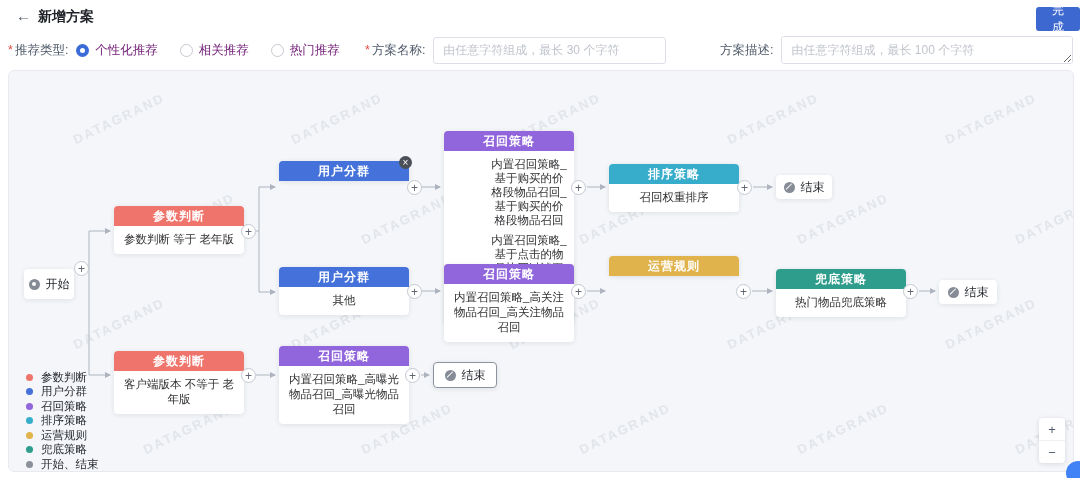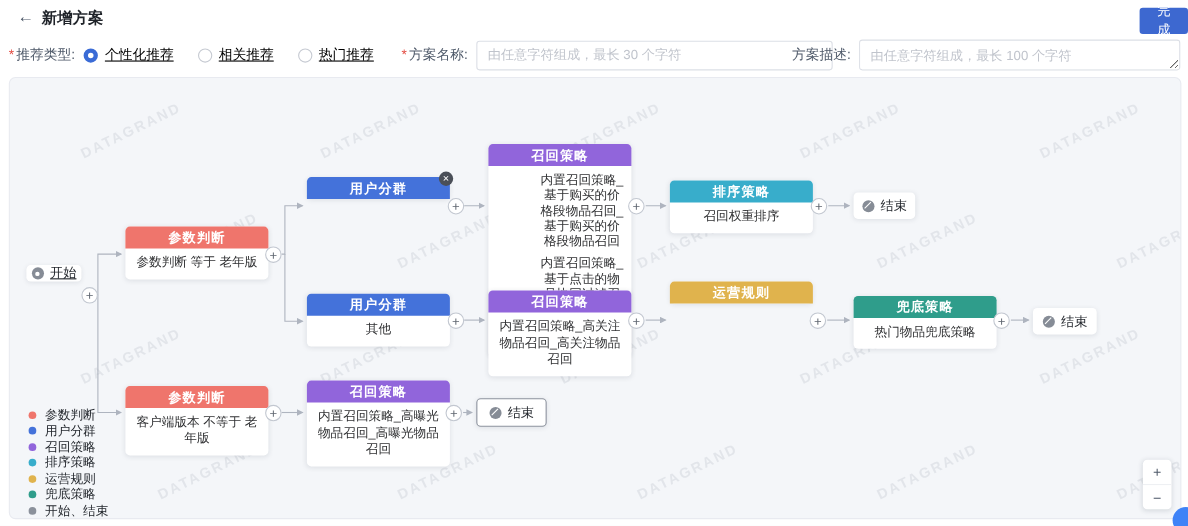--- a/index.html
+++ b/index.html
@@ -22,28 +22,28 @@
   .form-row{position:absolute;left:0;top:36px;width:1080px;height:30px;font-size:12.5px;color:#4e5969;}
   .req{color:#e34d43;margin-right:2px;}
   .fgroup{position:absolute;display:flex;align-items:center;height:28px;}
   .g-type{left:8px;}
   .g-name{left:365px;}
   .g-desc{left:720px;}
   .flabel{color:#4e5969;margin-right:8px;white-space:nowrap;}
   .radio-opt{display:flex;align-items:center;margin-right:22px;cursor:pointer;}
   .radio{width:13px;height:13px;border-radius:50%;box-sizing:border-box;background:#fff;border:1px solid #c6cad2;margin-right:6px;}
   .radio.on{border:4px solid #3a6bd6;}
-  .radio-label{color:#000000;text-decoration:underline;}
+  .radio-label{color:#701a75;}
   .tinput{
     box-sizing:border-box;height:27px;border:1px solid #dcdfe6;border-radius:3px;
     padding:0 9px;font-size:12px;color:#1f2329;outline:none;background:#fff;
     font-family:"Liberation Sans","DejaVu Sans",sans-serif;
   }
   .tinput::placeholder,textarea::placeholder{color:#c0c4cc;}
-  #name-input{width:324px;}
+  #name-input{width:233px;}
   #desc-input{
     box-sizing:border-box;width:292px;height:28px;border:1px solid #dcdfe6;border-radius:3px;
     padding:5px 9px;font-size:12px;color:#1f2329;outline:none;resize:both;
     font-family:"Liberation Sans","DejaVu Sans",sans-serif;
   }
   
   .canvas{
     position:absolute;left:8px;top:70px;width:1064px;height:400px;
     background:#f4f6f9;border:1px solid #e8eaf0;border-radius:6px;overflow:hidden;
   }
@@ -181,21 +181,21 @@
       <path d="M744,116 H763" marker-end="url(#arr)"></path>
       <path d="M413,220 H431" marker-end="url(#arr)"></path>
       <path d="M578,220 H596" marker-end="url(#arr)"></path>
       <path d="M743,220 H763" marker-end="url(#arr)"></path>
       <path d="M910,220 H926" marker-end="url(#arr)"></path>
       <path d="M247,304 H266" marker-end="url(#arr)"></path>
       <path d="M412,304 H420" marker-end="url(#arr)"></path>
     </g>
   </svg>
 
-  <div class="pill" style="left:15px;top:170px;width:50px;height:15px;text-decoration:underline;">
+  <div class="pill" style="left:15px;top:198px;width:50px;height:30px;">
     <span class="pill-icon start"></span>
     <span>开始</span>
   </div>
 
   <div class="node" style="left:105px;top:135px;">
     <div class="node-header h-red">参数判断</div>
     <div class="node-body">参数判断 等于 老年版</div>
   </div>
 
   <div class="node" style="left:270px;top:90px;">

